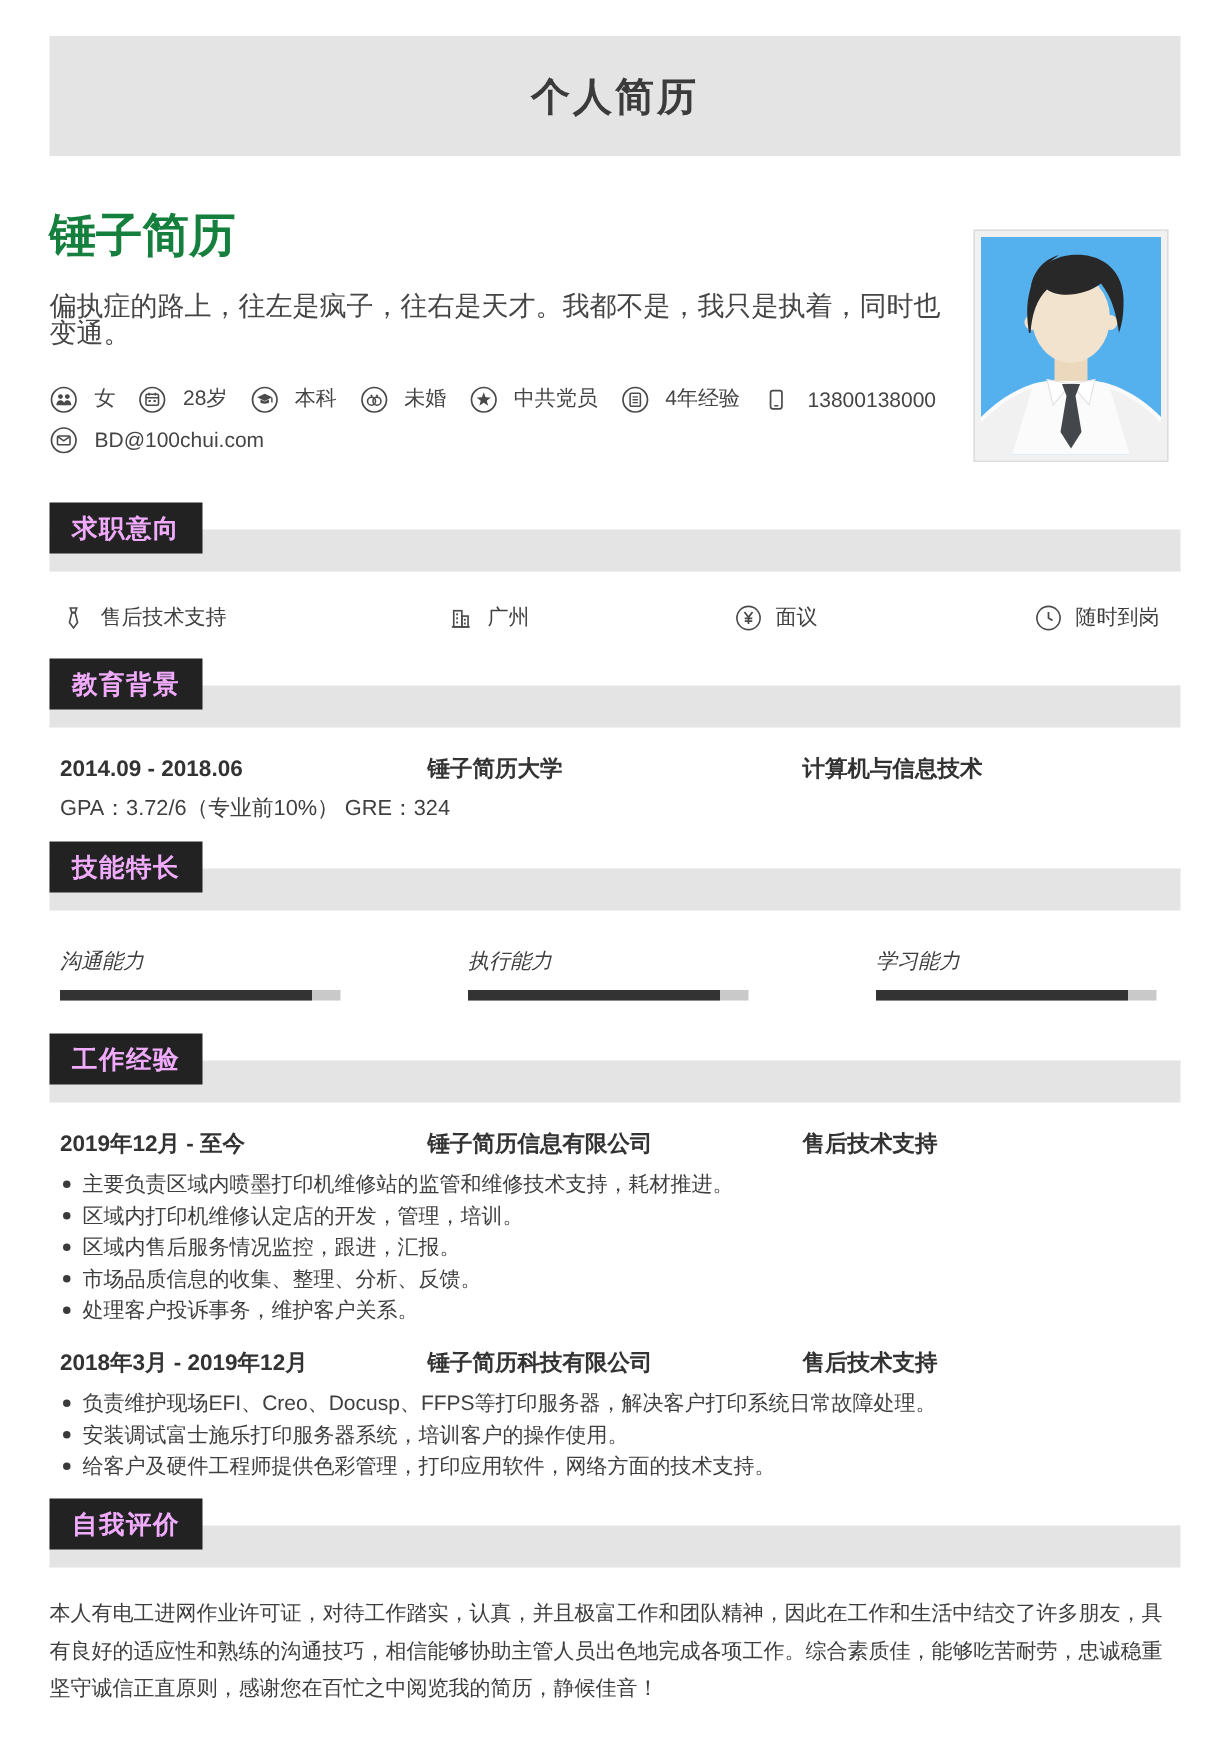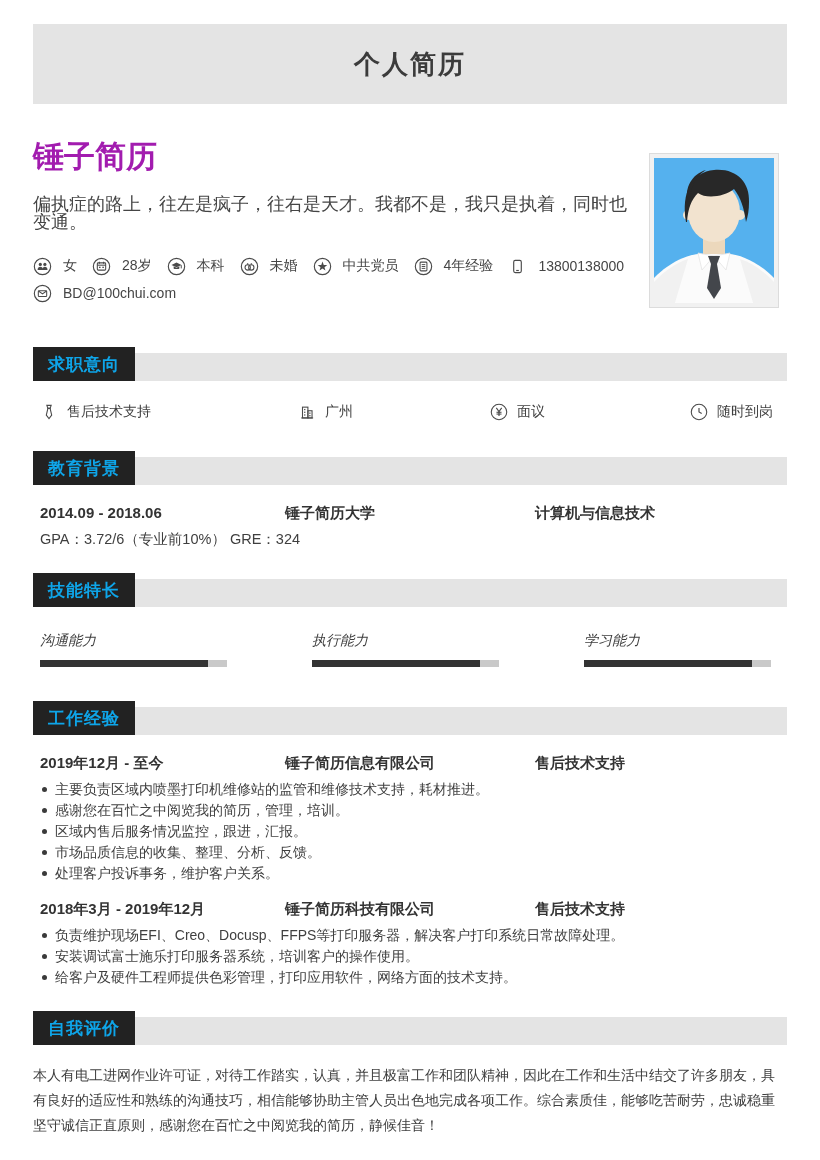--- a/index.html
+++ b/index.html
@@ -16,21 +16,21 @@
     margin: 24px 33px 0 33px;
     height: 80px;
     background: #e4e4e4;
     display: flex; align-items: center; justify-content: center;
     font-size: 26px; font-weight: 700; color: #3b3b3b;
     letter-spacing: 2px;
   }
   
   .top-area { position: relative; margin: 36px 33px 0 33px; min-height: 176px; }
   .top-left { max-width: 600px; }
-  .person-name { font-size: 31px; font-weight: 600; color: #a21caf; line-height: 34px; }
+  .person-name { font-size: 31px; font-weight: 600; color: #15803d; line-height: 34px; }
   .tagline { margin-top: 21px; font-size: 18px; color: #454545; line-height: 18px; }
   .info-list {
     margin-top: 25px;
     display: flex; flex-wrap: wrap;
     column-gap: 15px; row-gap: 7px;
     max-width: 600px;
   }
   .info-item { display: flex; align-items: center; gap: 11px; font-size: 14px; color: #454545; height: 20px; }
   .info-item svg, .intent-item svg { display: block; }
   .photo-frame {
@@ -39,22 +39,22 @@
     background: #f1f1f1;
     border: 1px solid #dcdcdc;
     padding: 4px;
   }
   .photo-frame svg { display: block; width: 120px; height: 145px; }
   
   .section { margin: 0 33px; }
   .sec-header { position: relative; height: 34px; }
   .sec-band { position: absolute; left: 0; right: 0; bottom: 0; height: 28px; background: #e4e4e4; }
   .sec-label {
-    position: absolute; left: 0; bottom: 0; height: 34px;
-    background: #222222; color: #0ea5e9;
+    position: absolute; left: 0; bottom: 12px; height: 34px;
+    background: #222222; color: #f0abfc;
     font-size: 17px; font-weight: 700; letter-spacing: 1px;
     display: flex; align-items: center; padding: 0 15px;
   }
   
   .intent-row { display: flex; margin-top: 22px; padding-left: 7px; }
   .intent-item { display: flex; align-items: center; gap: 9px; font-size: 14px; color: #3f3f3f; }
   .intent-item:nth-child(1) { width: 258px; }
   .intent-item:nth-child(2) { width: 192px; }
   .intent-item:nth-child(3) { width: 200px; }
   
@@ -324,21 +324,21 @@
   </div>
 
   <div class="job-block">
     <div class="bold-row">
       <span class="col-a">2019年12月 - 至今</span>
       <span class="col-b">锤子简历信息有限公司</span>
       <span class="col-c">售后技术支持</span>
     </div>
     <ul class="bullet-list">
       <li>主要负责区域内喷墨打印机维修站的监管和维修技术支持，耗材推进。</li>
-      <li>感谢您在百忙之中阅览我的简历，管理，培训。</li>
+      <li>区域内打印机维修认定店的开发，管理，培训。</li>
       <li>区域内售后服务情况监控，跟进，汇报。</li>
       <li>市场品质信息的收集、整理、分析、反馈。</li>
       <li>处理客户投诉事务，维护客户关系。</li>
     </ul>
   </div>
 
   <div class="job-block mt-15">
     <div class="bold-row">
       <span class="col-a">2018年3月 - 2019年12月</span>
       <span class="col-b">锤子简历科技有限公司</span>

